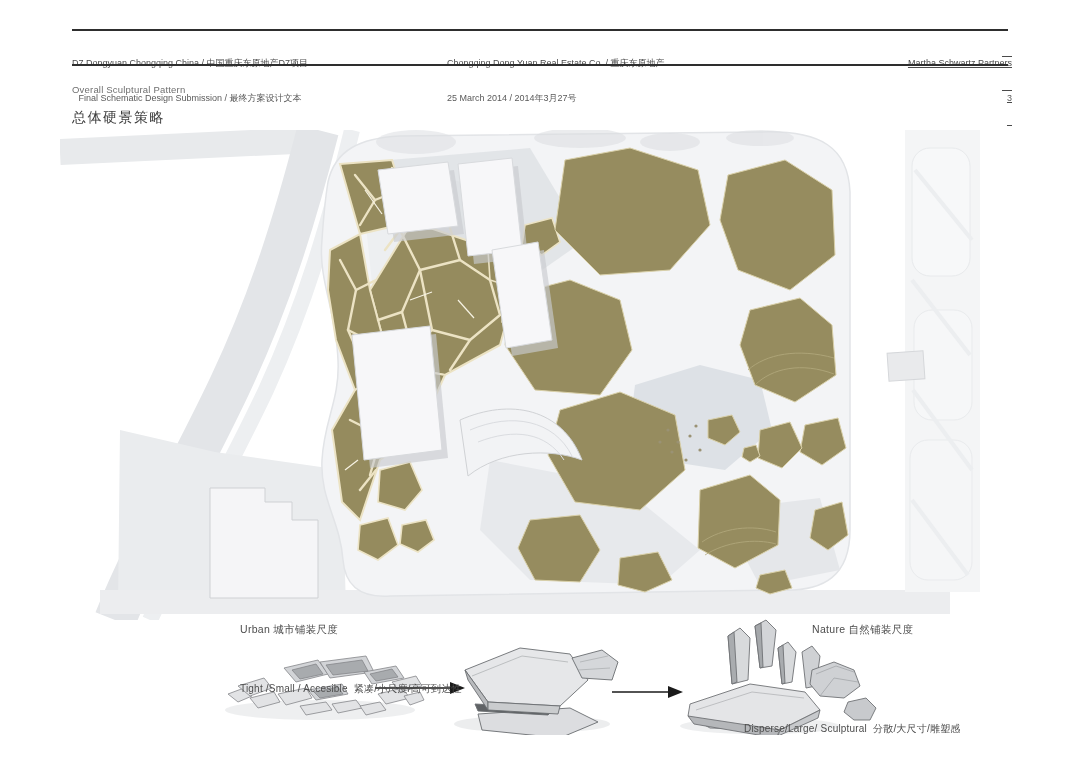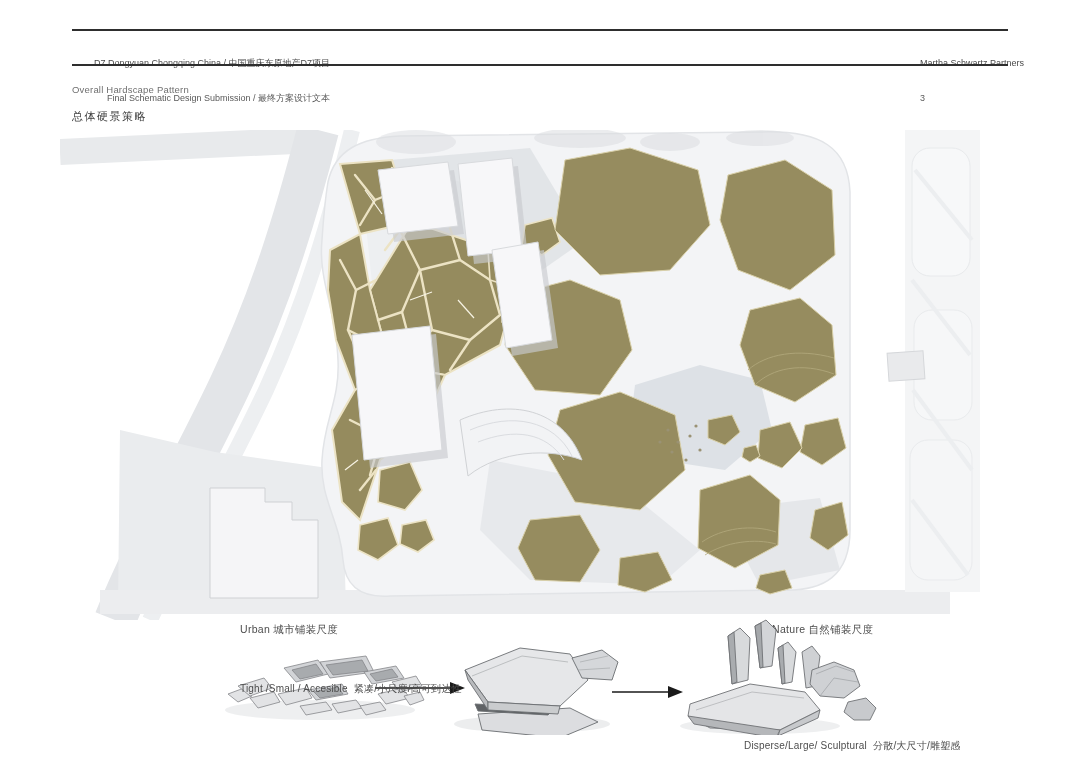--- a/index.html
+++ b/index.html
@@ -4,53 +4,57 @@
 <style>
   html,body{margin:0;padding:0;background:#ffffff;}
   #page{
     position:relative;width:1080px;height:763px;background:#ffffff;overflow:hidden;
     font-family:"Liberation Sans", sans-serif;color:#3a3a3a;
   }
   .rule{position:absolute;left:72px;width:936px;background:#2e2e2e;}
   #rule-top{top:29px;height:2px;}
   #rule-bottom{top:64px;height:1.5px;}
   .hdr{position:absolute;top:35px;font-size:9px;line-height:11.5px;color:#4a4a4a;white-space:pre;}
-  #hdr-left{left:72px;text-align:right;margin-left:22px;}
+  #hdr-left{left:72px;text-align:center;}
   #hdr-center{left:447px;text-align:left;}
-  #hdr-right{right:56px;}
+  #hdr-right{right:68px;text-align:right;text-decoration:underline;}
   .hdr .l2{color:#5a5a5a;}
   #section-title-en{position:absolute;left:72px;top:84px;font-size:9.5px;color:#6f6f6f;letter-spacing:.2px;}
-  #section-title-cn{position:absolute;left:72px;top:109px;font-size:11px;color:#3c3c3c;letter-spacing:1.5px;}
+  #section-title-cn{position:absolute;left:72px;top:109px;font-size:14px;color:#3c3c3c;letter-spacing:1.5px;}
   #plan-wrap{position:absolute;left:60px;top:130px;width:920px;height:490px;}
   #diagram-wrap{position:absolute;left:220px;top:618px;width:660px;height:117px;}
   .plan-label{position:absolute;font-size:10.5px;color:#4d4d4d;letter-spacing:.3px;white-space:pre;}
   #label-urban{left:240px;top:623px;text-align:center;}
-  #label-nature{left:772px;top:623px;}
+  #label-nature{left:812px;top:623px;}
   .diagram-caption{position:absolute;font-size:10px;color:#4d4d4d;letter-spacing:.2px;white-space:pre;}
   #caption-tight{left:240px;top:682px;}
-  #caption-disperse{left:744px;top:722px;margin-top:17px;}
+  #caption-disperse{left:744px;top:722px;}
   svg{display:block;}
 </style>
 </head>
 <body>
 
 <div id="page">
 
   <div class="rule" id="rule-top"></div>
   <div class="hdr" id="hdr-left">
     <div class="l1">D7 Dongyuan Chongqing China / 中国重庆东原地产D7项目</div>
     <div class="l2">Final Schematic Design Submission / 最终方案设计文本</div>
   </div>
+  <div class="hdr" id="hdr-center">
+    <div class="l1">Chongqing Dong Yuan Real Estate Co. / 重庆东原地产</div>
+    <div class="l2">25 March 2014 / 2014年3月27号</div>
+  </div>
   <div class="hdr" id="hdr-right">
     <div class="l1">Martha Schwartz Partners</div>
     <div class="l2">3</div>
   </div>
   <div class="rule" id="rule-bottom"></div>
 
-  <div id="section-title-en">Overall Hardscape Pattern</div>
+  <div id="section-title-en">Overall Sculptural Pattern</div>
   <div id="section-title-cn">总体硬景策略</div>
 
   <div id="plan-wrap">
   <svg viewBox="0 0 920 490" width="920" height="490">
 
     <g>
       <path d="M 0,22 L 255,10" stroke="#e8eaec" stroke-width="26" fill="none"></path>
       <path d="M 258,0 C 235,90 210,170 170,255 C 130,340 85,415 55,490" stroke="#e3e5e8" stroke-width="42" fill="none"></path>
       <path d="M 292,0 C 270,90 245,175 206,260 C 166,345 122,420 90,490" stroke="#edeff1" stroke-width="16" fill="none"></path>
       <path d="M 60,300 L 155,322 L 282,340 L 286,478 L 58,478 Z" fill="#eaecee"></path>

